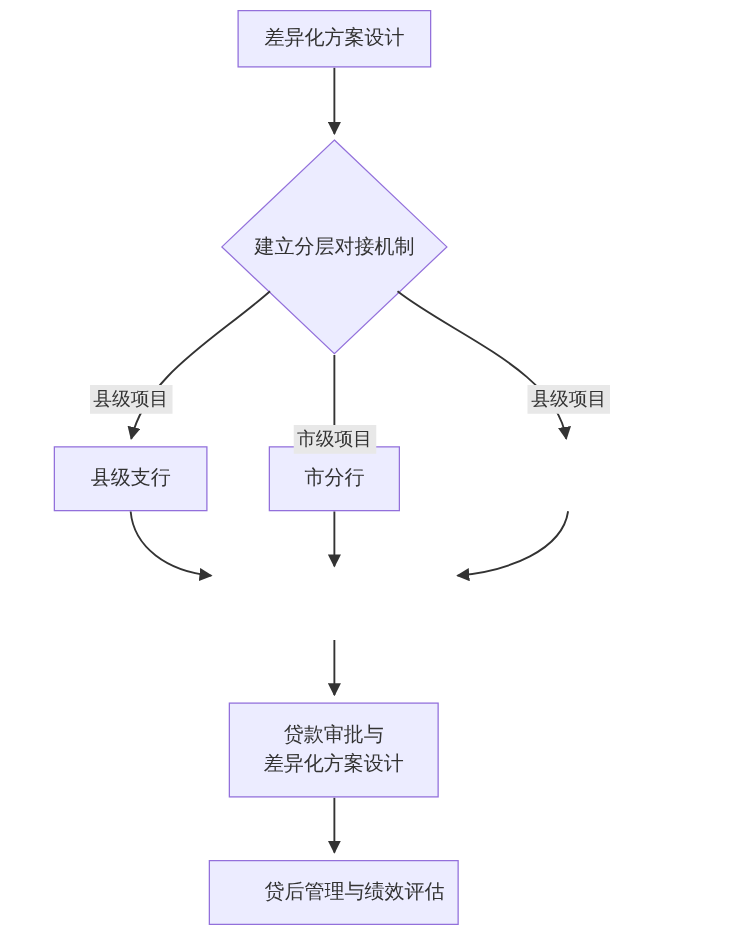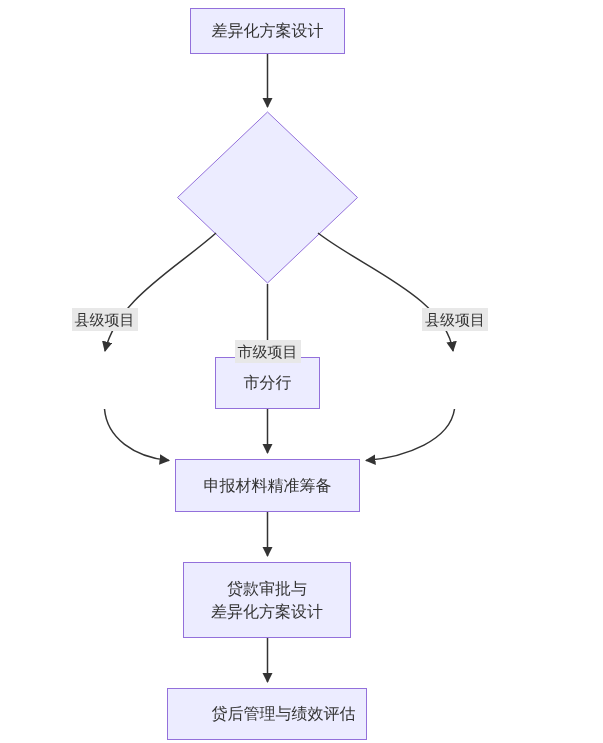--- a/index.html
+++ b/index.html
@@ -69,26 +69,27 @@
     <path class="edge" d="M318,233 C363,268 445,297 453,351" marker-end="url(#arrow)"></path>
     <path class="edge" d="M104.5,409 C107,438 134,457 169,460.5" marker-end="url(#arrow)"></path>
     <path class="edge" d="M267.5,409 L267.5,453" marker-end="url(#arrow)"></path>
     <path class="edge" d="M454.5,409 C450,440 407,457 366,460.5" marker-end="url(#arrow)"></path>
     <path class="edge" d="M267.5,512 L267.5,556" marker-end="url(#arrow)"></path>
     <path class="edge" d="M267.5,638 L267.5,682" marker-end="url(#arrow)"></path>
   </svg>
 
   <div class="node" style="left:190px;top:8px;width:155px;height:46px;">差异化方案设计</div>
 
+  <div class="diamond-label" style="left:182px;top:185px;width:171px;height:25px;">建立分层对接机制</div>
 
+  <div class="node" style="left:43px;top:357px;width:123px;height:52px;">县级支行</div>
 
   <div class="node" style="left:215px;top:357px;width:105px;height:52px;">市分行</div>
 
 
-  <div class="node" style="left:175px;top:459px;width:185px;height:53px;">申报材料精准筹备</div>
 
   <div class="node" style="left:183px;top:562px;width:168px;height:76px;">贷款审批与
 差异化方案设计</div>
 
   <div class="node" style="left:167px;top:688px;width:200px;height:52px;padding-left:33px;">贷后管理与绩效评估</div>
 
   <div class="edge-label" style="left:104.5px;top:308px;">县级项目</div>
 
   <div class="edge-label" style="left:267.5px;top:308px;margin-top:32px;">市级项目</div>
 

